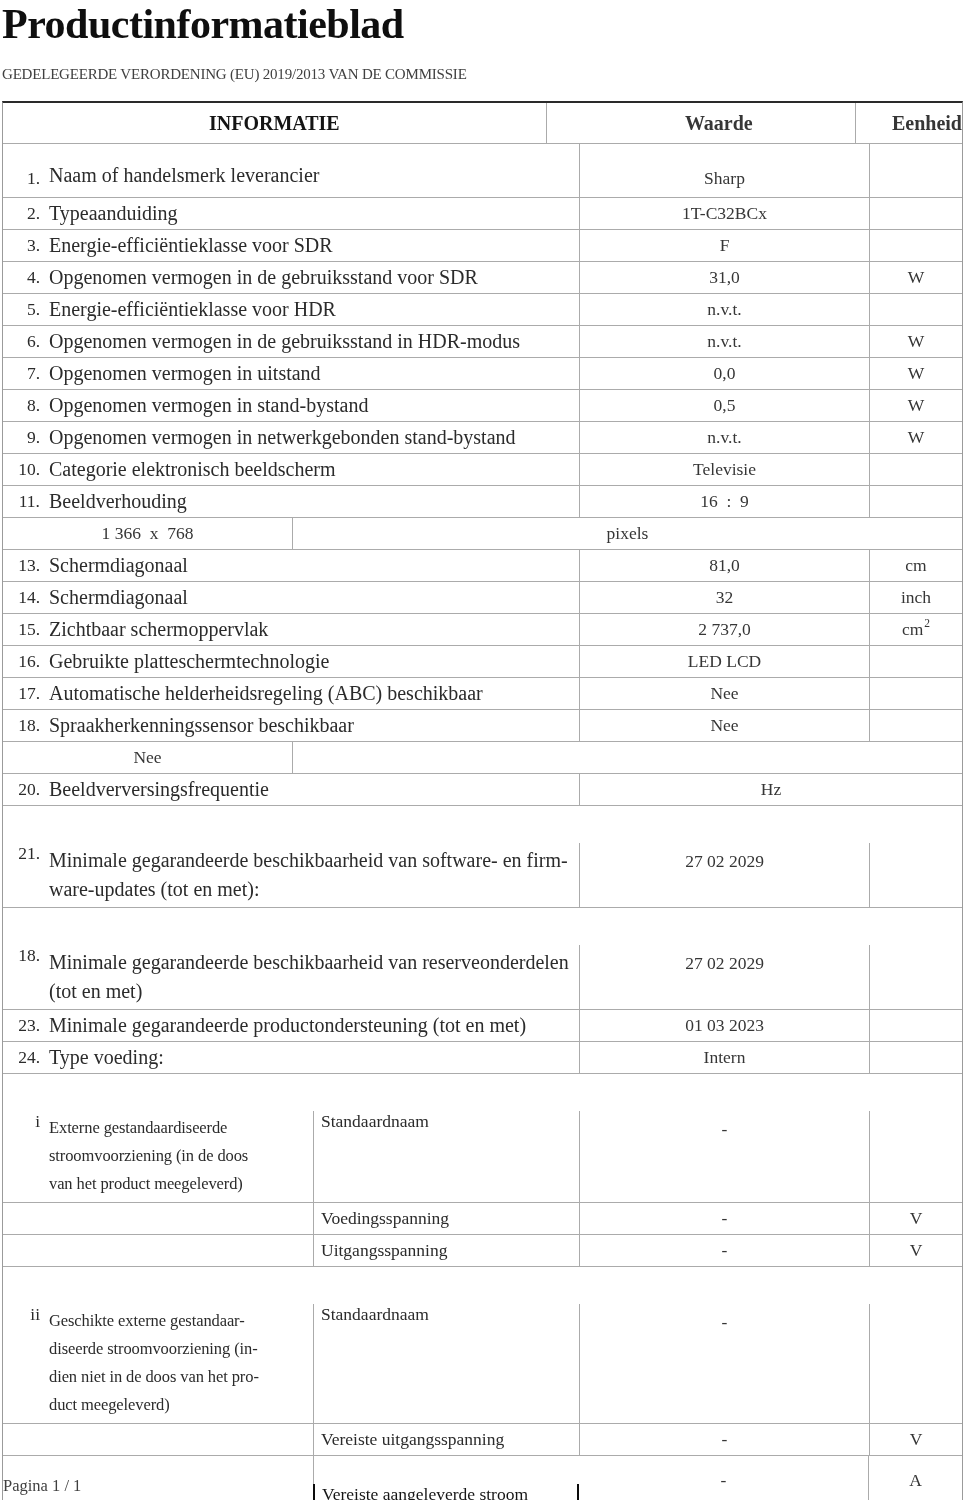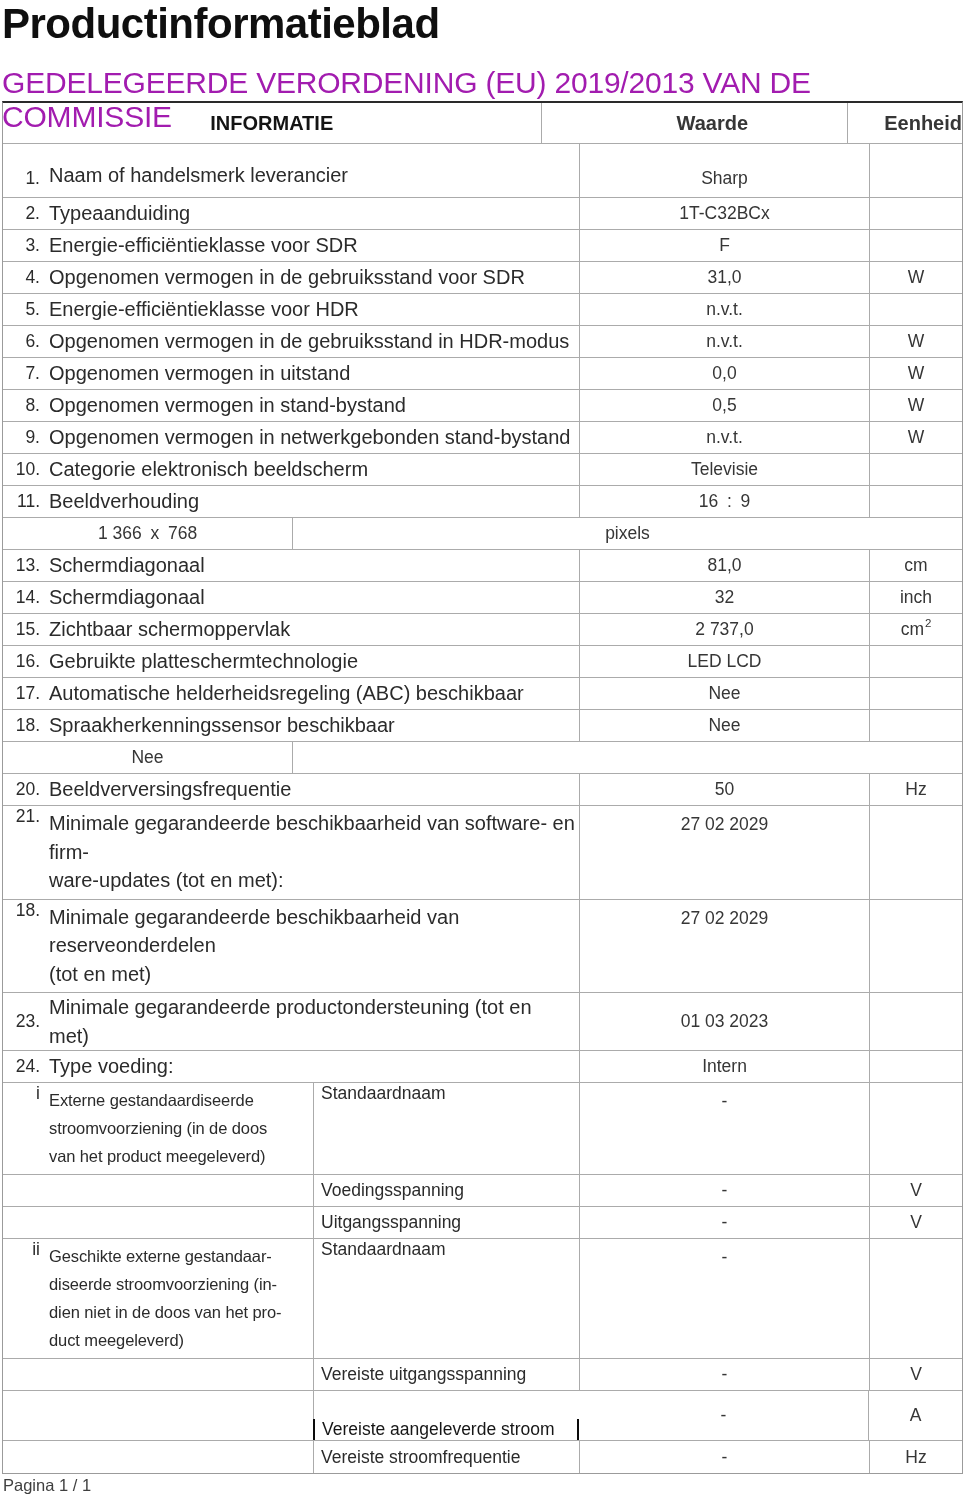--- a/index.html
+++ b/index.html
@@ -1,20 +1,20 @@
 <!DOCTYPE html>
 <html><head>
 <meta charset="utf-8">
 <style>
   html,body{margin:0;padding:0;background:#ffffff;}
   body{width:969px;height:1500px;font-family:"Liberation Sans",sans-serif;}
-  .page{position:relative;width:969px;height:1500px;background:#ffffff;overflow:hidden;}
+  .page{position:relative;width:969px;height:1500px;background:#ffffff;overflow:hidden;font-family:Liberation Serif, serif;}
 
   .doc-title{position:absolute;left:2px;top:0px;font-size:42px;font-weight:bold;color:#0f0f0f;letter-spacing:-0.5px;}
-  .doc-subtitle{position:absolute;left:2px;top:66px;font-size:30px;color:#a21caf;letter-spacing:-0.2px;}
+  .doc-subtitle{position:absolute;left:2px;top:66px;font-size:15px;color:#404040;letter-spacing:-0.2px;}
 
   .fiche-table{position:absolute;left:2px;top:101px;width:961px;box-sizing:border-box;
                border:1px solid #9b9b9b;border-top:2px solid #2a2a2a;}
   .trow{display:flex;border-bottom:1px solid #ababab;min-height:32px;box-sizing:border-box;}
   #table-body .trow:last-child{border-bottom:none;}
   .trow > div{align-self:stretch;display:flex;align-items:center;box-sizing:border-box;}
 
   
   .thead{min-height:41px;font-weight:bold;color:#141414;gap:36px;}
   .thead > div{justify-content:center;font-size:20px;}
@@ -31,21 +31,21 @@
   .num{flex:none;width:46px;text-align:right;padding-right:9px;box-sizing:border-box;
        font-size:17.5px;color:#2b2b2b;}
   .lbl{flex:1;font-size:20px;color:#2b2b2b;white-space:pre-line;line-height:28.5px;padding-right:4px;}
   .c-left .lbl{font-size:16.5px;line-height:28px;letter-spacing:-0.1px;}
 
   
   .first{min-height:54px;}
   .first > div{align-items:flex-end;padding-bottom:8px;}
 
   
-  .multi > div{align-items:flex-start;}
+  .multi > div{align-items:flex-start;margin-top:37px;}
   .multi .lbl{padding-top:3px;padding-bottom:4px;}
   .multi .c-val{padding-top:8px;}
   .multi .c-unit{padding-top:8px;}
 
   .c-unit sup{font-size:11.5px;line-height:0;position:relative;top:-7px;margin-left:1px;}
 
   .page-footer{position:absolute;left:3px;top:1476px;font-size:16.5px;color:#3f3f3f;}
 </style>
 </head>
 <body>
@@ -248,21 +248,20 @@
           <div class="c-val">Nee</div>
           <div class="c-unit">
             <span></span>
           </div>
         </div>
         <div class="trow">
           <div class="c-info">
             <span class="num">20.</span>
             <span class="lbl">Beeldverversingsfrequentie</span>
           </div>
-          <div class="c-val">50</div>
           <div class="c-unit">
             <span>Hz</span>
           </div>
         </div>
         <div class="trow multi">
           <div class="c-info">
             <span class="num">21.</span>
             <span class="lbl">Minimale gegarandeerde beschikbaarheid van software- en firm-
 ware-updates (tot en met):</span>
           </div>

